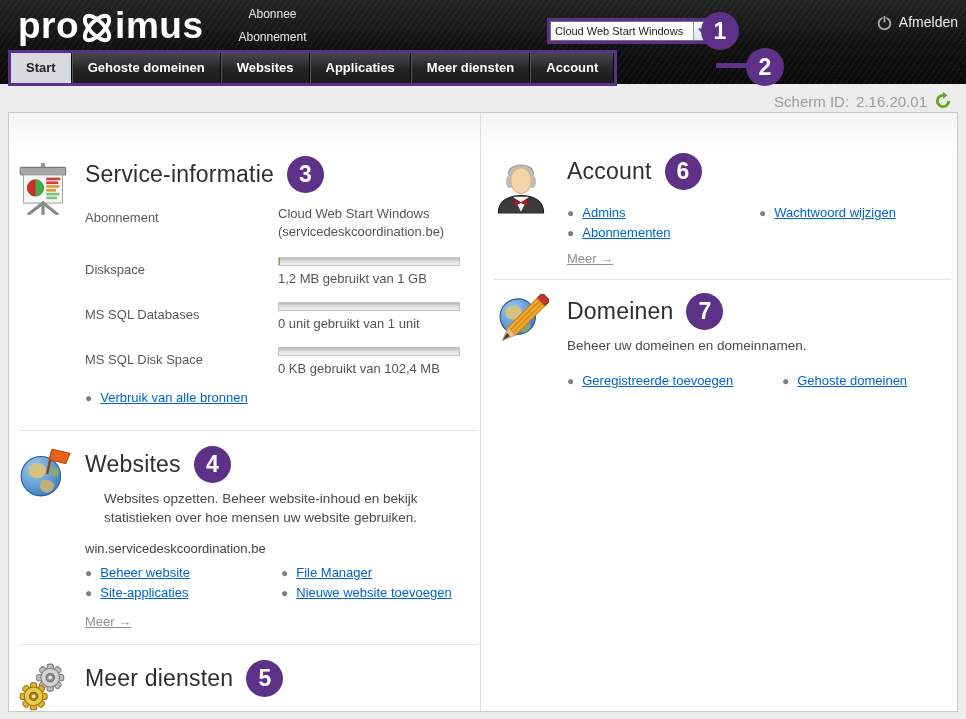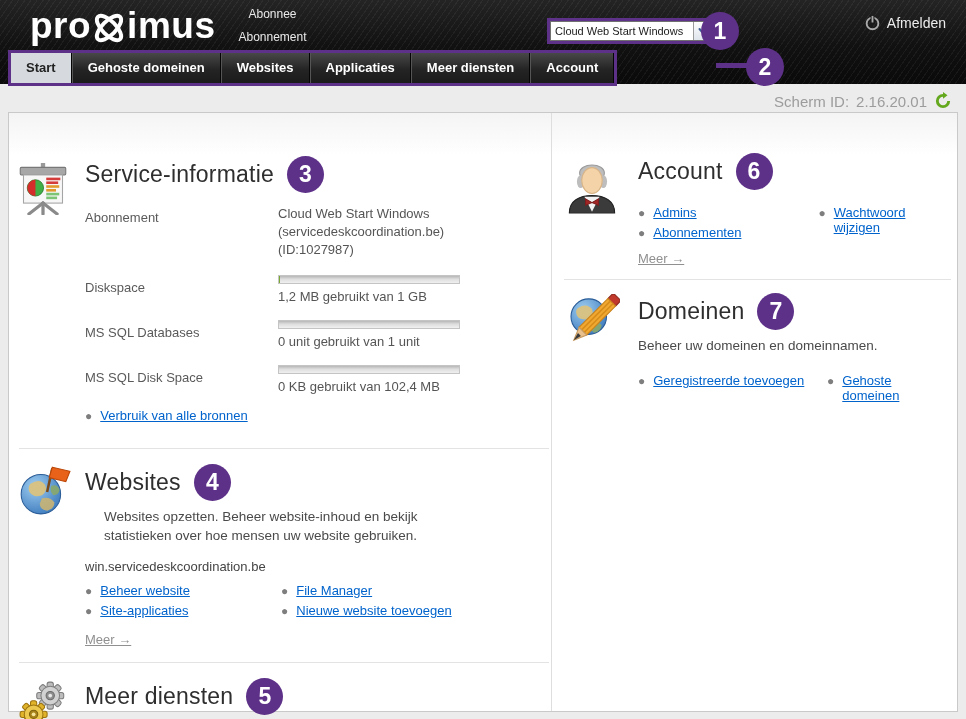--- a/index.html
+++ b/index.html
@@ -11,42 +11,42 @@
     -webkit-font-smoothing:antialiased;
   }
   
   .header {
     position:absolute; top:0; left:0; width:966px; height:84px;
     background:
       repeating-linear-gradient(125deg, rgba(255,255,255,0.05) 0 1px, transparent 1px 5px),
       linear-gradient(#242424, #111 55%, #0a0a0a);
   }
   .logo {
-    position:absolute; left:30px; top:4px; height:44px;
+    position:absolute; left:18px; top:4px; height:44px;
     display:flex; align-items:center;
     color:#fff; font-size:37px; font-weight:bold; letter-spacing:0.5px;
   }
   .logo .xglyph { width:40px; height:36px; margin:4px -2px 0 -2px; }
   .sub-block { position:absolute; left:0; top:0; width:545px; text-align:center; color:#e9e9e9; font-size:12px; }
   .sub-row1 { margin-top:7px; }
   .sub-row2 { margin-top:9px; }
   .select-outline {
     position:absolute; left:547px; top:18px;
     border:3px solid #5e3189; background:#5e3189;
   }
   .fake-select {
     width:162px; height:20px; background:#fff; border:1px solid #707070;
     display:flex; align-items:center; cursor:pointer;
   }
   .fake-select .sel-text { flex:1; font-size:11px; color:#1a1a1a; padding-left:4px; white-space:nowrap; overflow:hidden; }
   .fake-select .sel-btn {
     width:18px; height:18px; margin-right:0; border-left:1px solid #9a9a9a;
     background:linear-gradient(#fdfdfd,#dfe5ec); display:flex; align-items:center; justify-content:center;
   }
-  .logout { position:absolute; right:20px; top:14px; display:flex; align-items:center; gap:6px; color:#ededed; font-size:14px; cursor:pointer; }
+  .logout { position:absolute; right:8px; top:14px; display:flex; align-items:flex-start; gap:6px; color:#ededed; font-size:14px; cursor:pointer; }
   
   .nav-outline {
     position:absolute; left:8px; top:50px;
     border:3px solid #5e3189; display:inline-flex; background:#111;
   }
   .tab {
     height:30px; line-height:30px; padding:0 15px;
     font-size:13px; font-weight:bold; color:#fff; white-space:nowrap;
     background:linear-gradient(#484848, #242424 55%, #1b1b1b);
     border-right:1px solid #050505; border-left:1px solid #555;
@@ -68,21 +68,21 @@
     display:flex; align-items:center; gap:7px;
     color:#9c9c9c; font-size:15px;
   }
   
   .panel {
     position:absolute; left:8px; top:112px; width:950px; height:600px;
     background:linear-gradient(#f4f4f4, #ffffff 42px);
     border:1px solid #c9c9c9;
     display:flex;
   }
-  .col-left  { width:543px; border-right:1px solid #dedede; }
+  .col-left  { width:472px; border-right:1px solid #dedede; }
   .col-right { flex:1; }
   .section { position:relative; }
   .sec-icon { position:absolute; }
   .sec-body { }
   .sec-title-row { display:flex; align-items:center; gap:13px; }
   h2 { font-size:23px; font-weight:normal; color:#2e2e2e; letter-spacing:0.2px; }
   .desc { font-size:13.5px; color:#4a4a4a; line-height:1.4; margin-top:7px; }
   .plain-text { font-size:13px; color:#444; }
   a.blue { color:#0063cc; text-decoration:underline; font-size:13px; cursor:pointer; }
   a.more { color:#909090; text-decoration:underline; font-size:13px; cursor:pointer; display:inline-block; }
@@ -201,21 +201,20 @@
       <div class="sec-body">
         <div class="sec-title-row">
           <h2>Service-informatie</h2>
           <div class="badge inline">3</div>
         </div>
         <div class="si-row" style="margin-top:12px;">
           <div class="si-label">Abonnement</div>
           <div class="si-value">
             <div>Cloud Web Start Windows</div>
             <div>(servicedeskcoordination.be)</div>
-            <div>(ID:1027987)</div>
           </div>
         </div>
         <div class="si-row">
           <div class="si-label">Diskspace</div>
           <div>
             <div class="bar">
                 <div class="bar-fill" style="width:0.12%"></div>
               </div>
             <div class="usage">1,2 MB gebruikt van 1 GB</div>
           </div>

